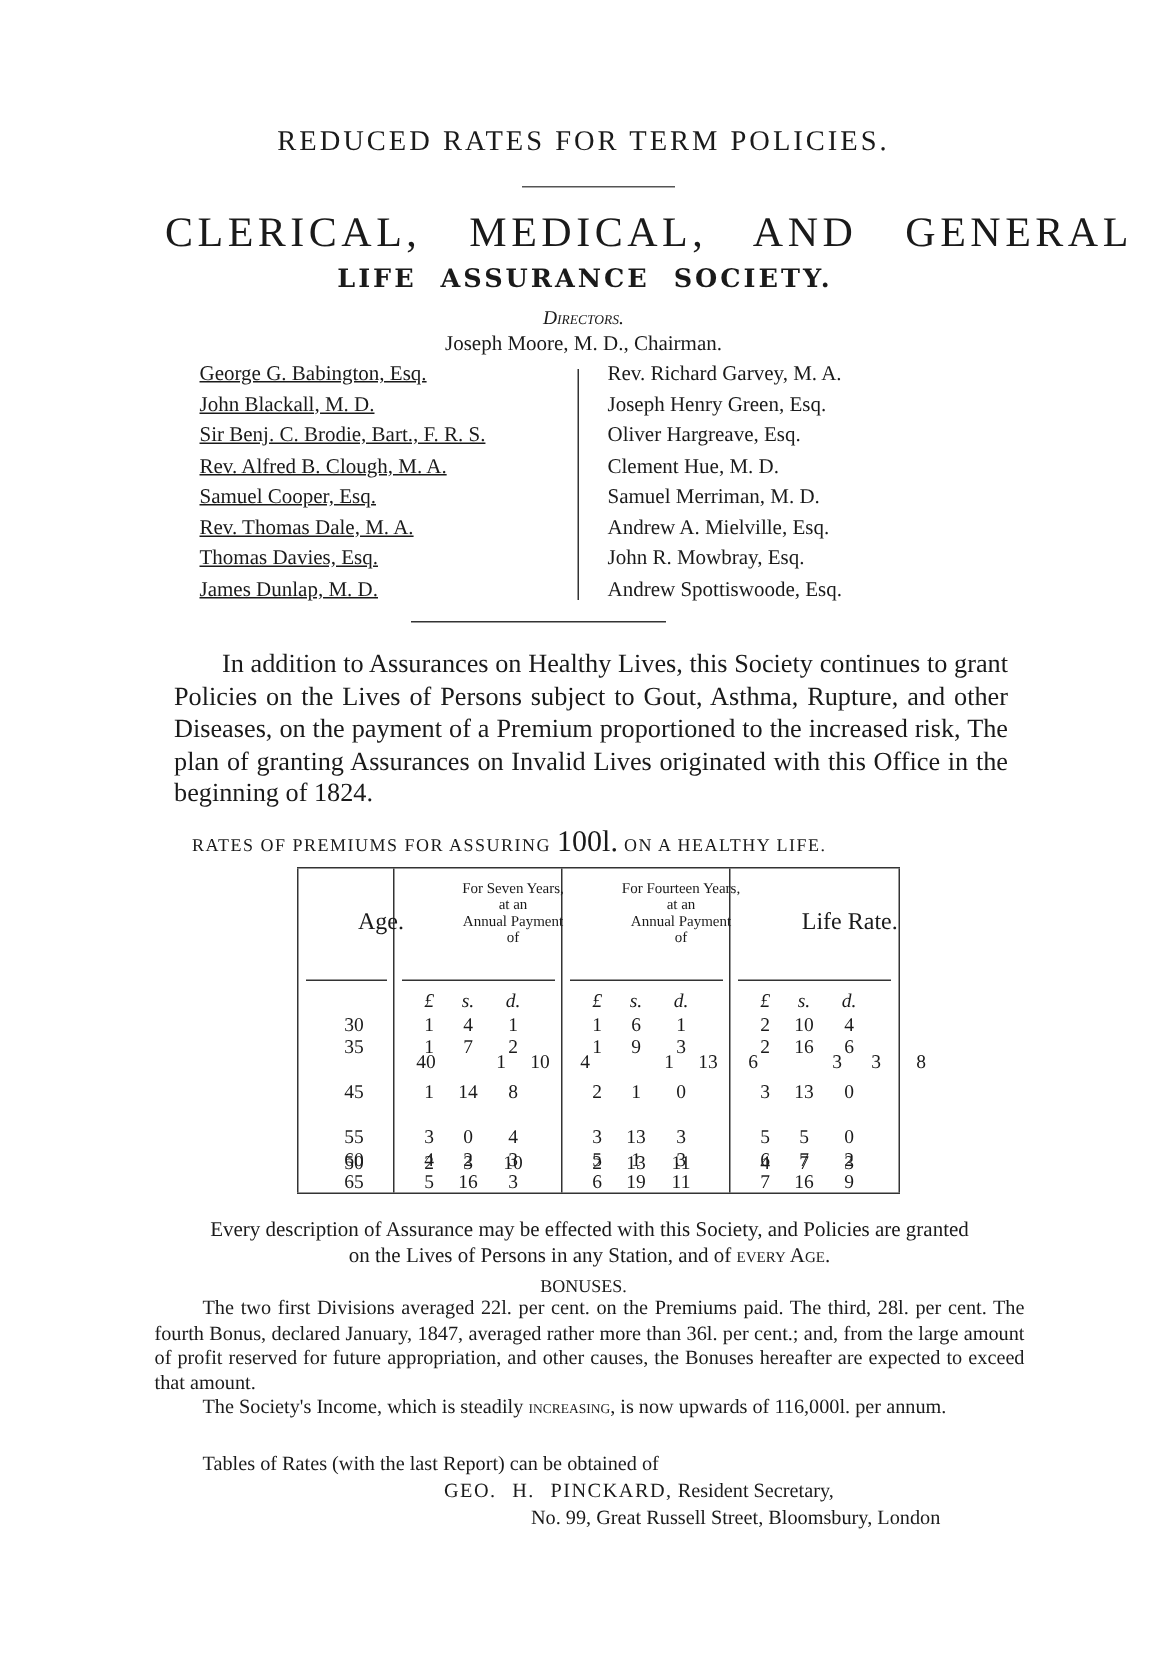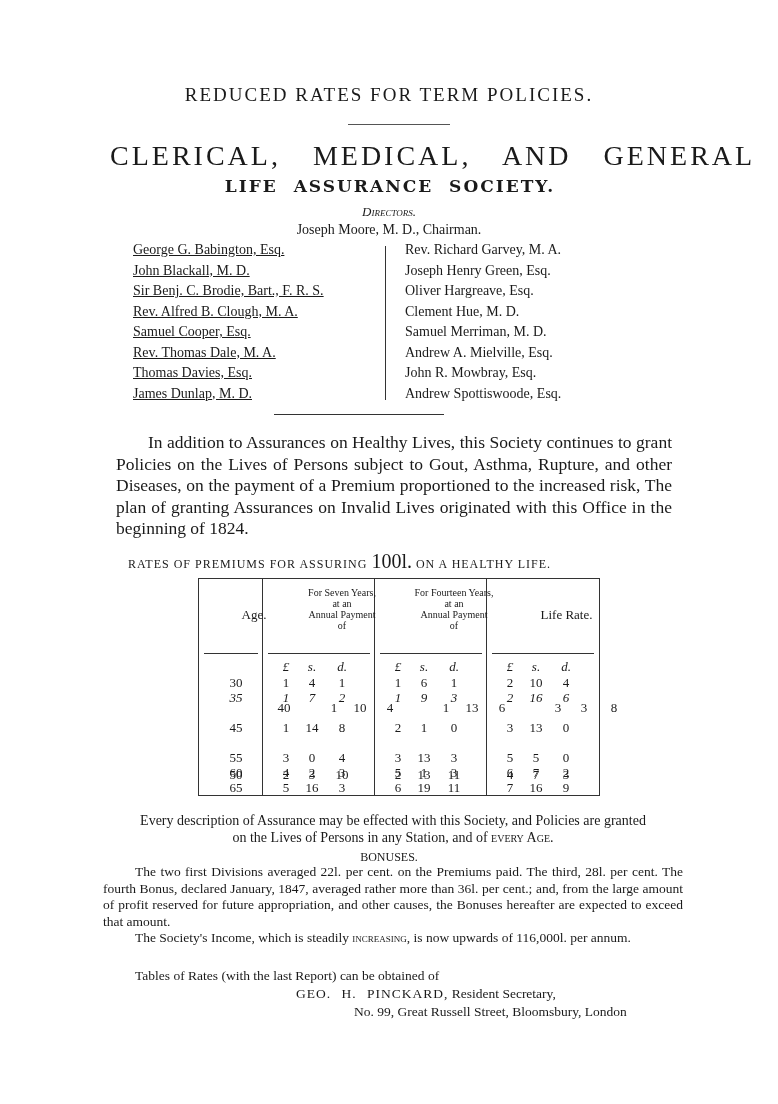--- a/index.html
+++ b/index.html
@@ -54,21 +54,21 @@
     .premium-table {
       top: 578px; left: 198px; width: 402px; height: 216px;
       border-top: 1px solid #333; border-bottom: 1px solid #333;
     }
     .col-sep { position: absolute; top: 0; width: 1px; height: 216px; background: #333; }
     .hdr-rule { position: absolute; top: 74px; height: 1px; background: #333; }
     .hdr-cell {
       position: absolute; top: 8px; text-align: center;
       font-size: 10px; line-height: 11px; padding-left: 24px;
     }
-    .hdr-cell.single { top: 30px; font-size: 13px; }
+    .hdr-cell.single { top: 30px; font-size: 16px; }
     .unit-row, .data-row { position: absolute; left: 0; width: 402px; height: 15px; font-size: 13px; }
     .unit-row { top: 80px; font-style: italic; }
     .cell { position: absolute; text-align: center; width: 24px; }
     .age-cell { position: absolute; left: 18px; width: 40px; text-align: center; }
 
     .every-desc {
       top: 812px; left: 103px; width: 580px; text-align: center;
       font-size: 14px; line-height: 17px;
     }
     .sc { font-variant: small-caps; }
@@ -173,21 +173,21 @@
           <div class="cell" style="left: 76px;">1</div>
           <div class="cell" style="left: 102px;">4</div>
           <div class="cell" style="left: 132px;">1</div>
           <div class="cell" style="left: 188px;">1</div>
           <div class="cell" style="left: 214px;">6</div>
           <div class="cell" style="left: 244px;">1</div>
           <div class="cell" style="left: 300px;">2</div>
           <div class="cell" style="left: 326px;">10</div>
           <div class="cell" style="left: 356px;">4</div>
         </div>
-        <div class="data-row" style="top: 111px; font-style: italic;">
+        <div class="data-row" style="top: 111px;">
           <div class="age-cell">35</div>
           <div class="cell" style="left: 76px;">1</div>
           <div class="cell" style="left: 102px;">7</div>
           <div class="cell" style="left: 132px;">2</div>
           <div class="cell" style="left: 188px;">1</div>
           <div class="cell" style="left: 214px;">9</div>
           <div class="cell" style="left: 244px;">3</div>
           <div class="cell" style="left: 300px;">2</div>
           <div class="cell" style="left: 326px;">16</div>
           <div class="cell" style="left: 356px;">6</div>

